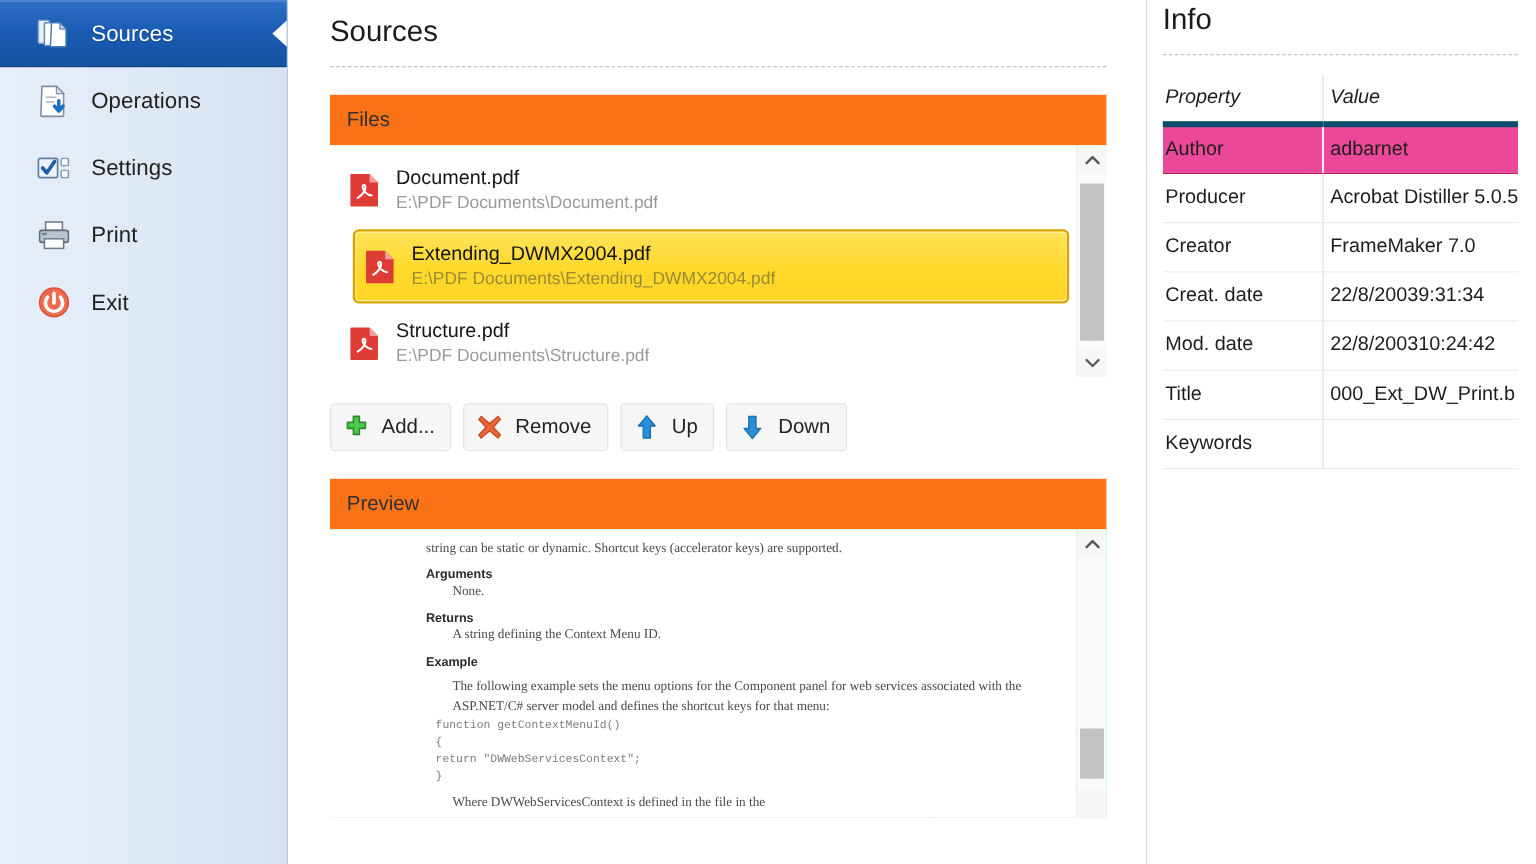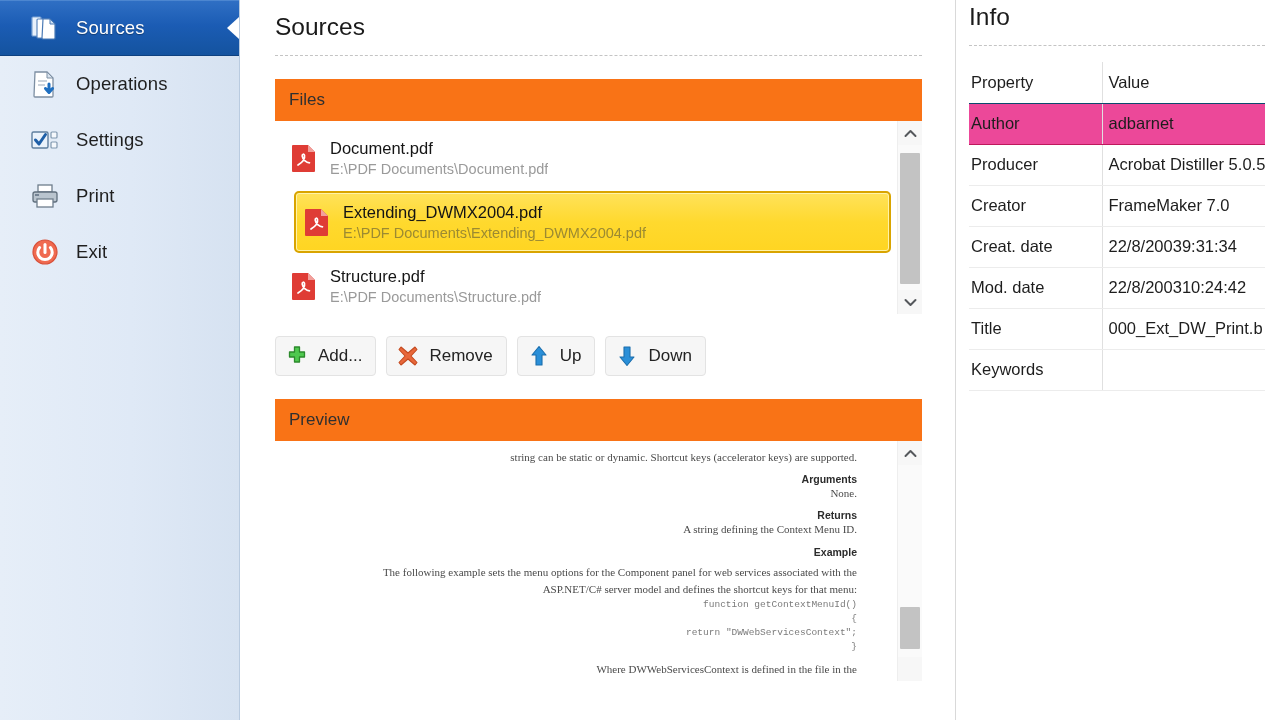--- a/index.html
+++ b/index.html
@@ -217,41 +217,40 @@
     white-space: nowrap;
   }
 
   
   .preview-wrap {
     position: relative;
     display: flex;
     height: 240px;
     overflow: hidden;
     background: #86efac;
-    text-align: right;
   }
   .preview-page {
     position: relative;
     flex: 1 1 auto;
     overflow: hidden;
     background: #ffffff;
     padding: 8px 40px 0 80px;
     box-sizing: border-box;
     font-family: "Liberation Serif", serif;
     color: #3b3b3b;
   }
   .pv-body { font-size: 11px; line-height: 1.55; color: #4a4a4a; }
   .pv-h { font-family: "Liberation Sans", sans-serif; font-weight: bold; font-size: 10.5px; color: #2c2c2c; margin-top: 7px; }
   .pv-indent { margin-left: 22px; }
   .pv-code {
     font-family: "Liberation Mono", monospace;
     font-size: 9.5px;
     color: #7b7b7b;
     line-height: 1.5;
-    margin-left: 32px;
+    margin-left: 8px;
   }
   .pv-para { margin-left: 22px; margin-top: 6px; }
 
   
   #info {
     position: relative;
     flex: 1 1 auto;
     height: 720px;
     background: #ffffff;
     border-left: 1px solid #d9d9d9;
@@ -284,21 +283,21 @@
     font-size: 16.5px;
     color: #1d1d1d;
     padding: 0 0 0 2px;
     border-bottom: 1px solid #ececec;
     border-right: 1px solid #e0e0e0;
     white-space: nowrap;
     overflow: hidden;
     box-sizing: border-box;
   }
   .prop-table td.val { padding-left: 6px; border-right: none; }
-  .prop-table tr.head td { border-bottom: 1px solid #0c4a6e; }
+  .prop-table tr.head td { border-bottom: 5px solid #0c4a6e; font-style: italic; }
   .prop-table tr.sel td { background: #ec4899; border-bottom: 1px solid #be185d; }
 </style>
 </head>
 <body>
 
 <div id="app">
 
   <div id="sidebar">
 
     <div class="nav-item selected">

